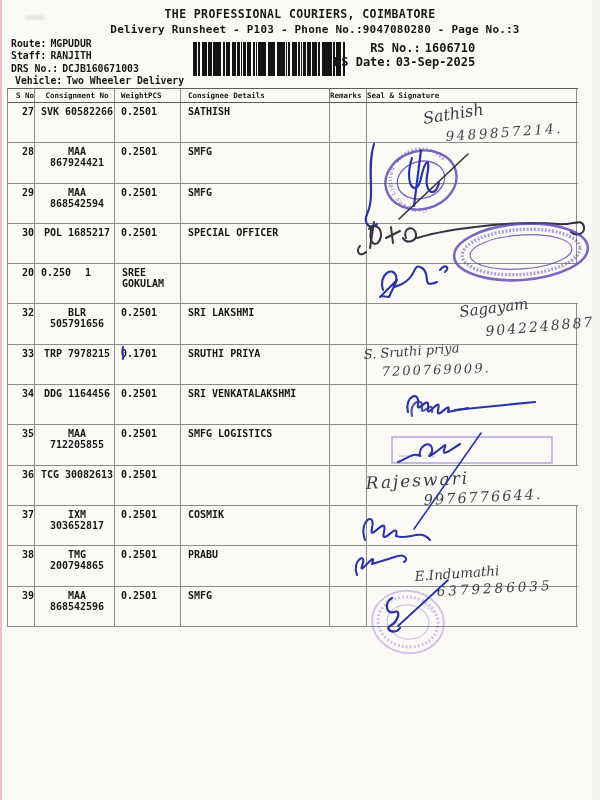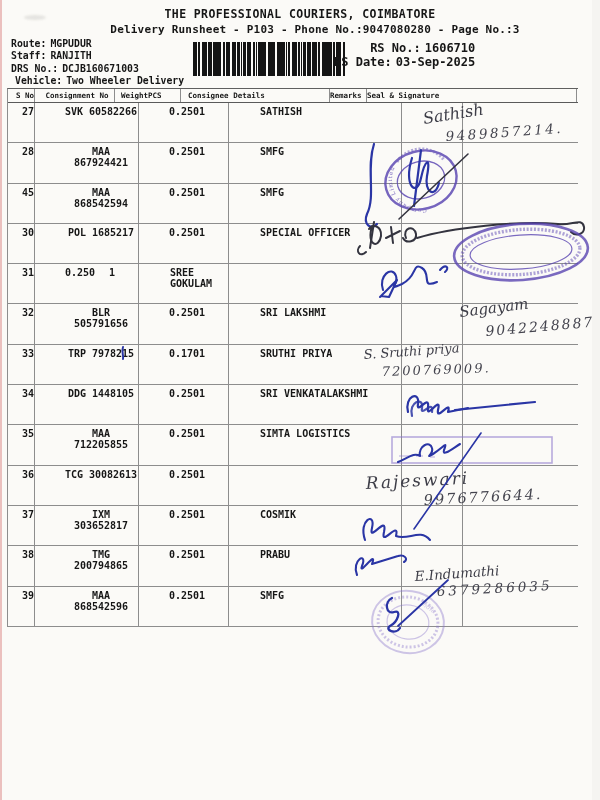--- a/index.html
+++ b/index.html
@@ -28,21 +28,21 @@
        repeating-linear-gradient(90deg,#141414 0 2px,rgba(0,0,0,0) 2px 17px);}
   .rs-block{position:absolute;left:334px;top:41px;font-size:12px;font-weight:bold;line-height:14px;text-align:right;}
   .rs-block span{margin-right:4px;}
 
   
   .rtable{position:absolute;left:7px;top:88px;width:570px;z-index:1;
           border-top:1.2px solid #5f5f5f;border-left:1px solid #8d8d8d;}
   .tr{display:grid;grid-template-columns:27px 80px 66px 149px 37px 210px;
       border-bottom:1px solid #8d8d8d;}
   .tr.head{height:13px;border-bottom:1px solid #5a5a5a;}
-  .tr.body-row{height:39.3px;gap:24px;}
+  .tr.body-row{height:39.3px;}
   .td{border-right:1px solid #8d8d8d;overflow:hidden;}
   .head .td{font-size:7.5px;font-weight:bold;padding-top:2px;}
   .body-row .td{font-size:10px;font-weight:bold;padding-top:3px;}
   .c-sno{padding-left:4px;text-align:right;}
   .c-con{padding-left:5px;text-align:center;}
   .c-wt{display:flex;justify-content:space-between;padding-left:6px;padding-right:23px;}
   .c-cons{padding-left:7px;}
   .c-rem{text-align:left;}
   .c-seal{text-align:left;}
 
@@ -115,21 +115,21 @@
       <div class="td c-wt">
         <span>0.250</span>
         <span>1</span>
       </div>
       <div class="td c-cons">SMFG</div>
       <div class="td c-rem"></div>
       <div class="td c-seal"></div>
     </div>
 
     <div class="tr body-row">
-      <div class="td c-sno">45</div>
+      <div class="td c-sno">29</div>
       <div class="td c-con">MAA 868542594</div>
       <div class="td c-wt">
         <span>0.250</span>
         <span>1</span>
       </div>
       <div class="td c-cons">SMFG</div>
       <div class="td c-rem"></div>
       <div class="td c-seal"></div>
     </div>
 
@@ -139,21 +139,21 @@
       <div class="td c-wt">
         <span>0.250</span>
         <span>1</span>
       </div>
       <div class="td c-cons">SPECIAL OFFICER</div>
       <div class="td c-rem"></div>
       <div class="td c-seal"></div>
     </div>
 
     <div class="tr body-row">
-      <div class="td c-sno">31</div>
+      <div class="td c-sno">20</div>
       <div class="td c-wt">
         <span>0.250</span>
         <span>1</span>
       </div>
       <div class="td c-cons">SREE GOKULAM</div>
       <div class="td c-rem"></div>
       <div class="td c-seal"></div>
     </div>
 
     <div class="tr body-row">
@@ -175,38 +175,38 @@
         <span>0.170</span>
         <span>1</span>
       </div>
       <div class="td c-cons">SRUTHI PRIYA</div>
       <div class="td c-rem"></div>
       <div class="td c-seal"></div>
     </div>
 
     <div class="tr body-row">
       <div class="td c-sno">34</div>
-      <div class="td c-con">DDG 1448105</div>
+      <div class="td c-con">DDG 1164456</div>
       <div class="td c-wt">
         <span>0.250</span>
         <span>1</span>
       </div>
       <div class="td c-cons">SRI VENKATALAKSHMI</div>
       <div class="td c-rem"></div>
       <div class="td c-seal"></div>
     </div>
 
     <div class="tr body-row">
       <div class="td c-sno">35</div>
       <div class="td c-con">MAA 712205855</div>
       <div class="td c-wt">
         <span>0.250</span>
         <span>1</span>
       </div>
-      <div class="td c-cons">SIMTA LOGISTICS</div>
+      <div class="td c-cons">SMFG LOGISTICS</div>
       <div class="td c-rem"></div>
       <div class="td c-seal"></div>
     </div>
 
     <div class="tr body-row">
       <div class="td c-sno">36</div>
       <div class="td c-con">TCG 30082613</div>
       <div class="td c-wt">
         <span>0.250</span>
         <span>1</span>

